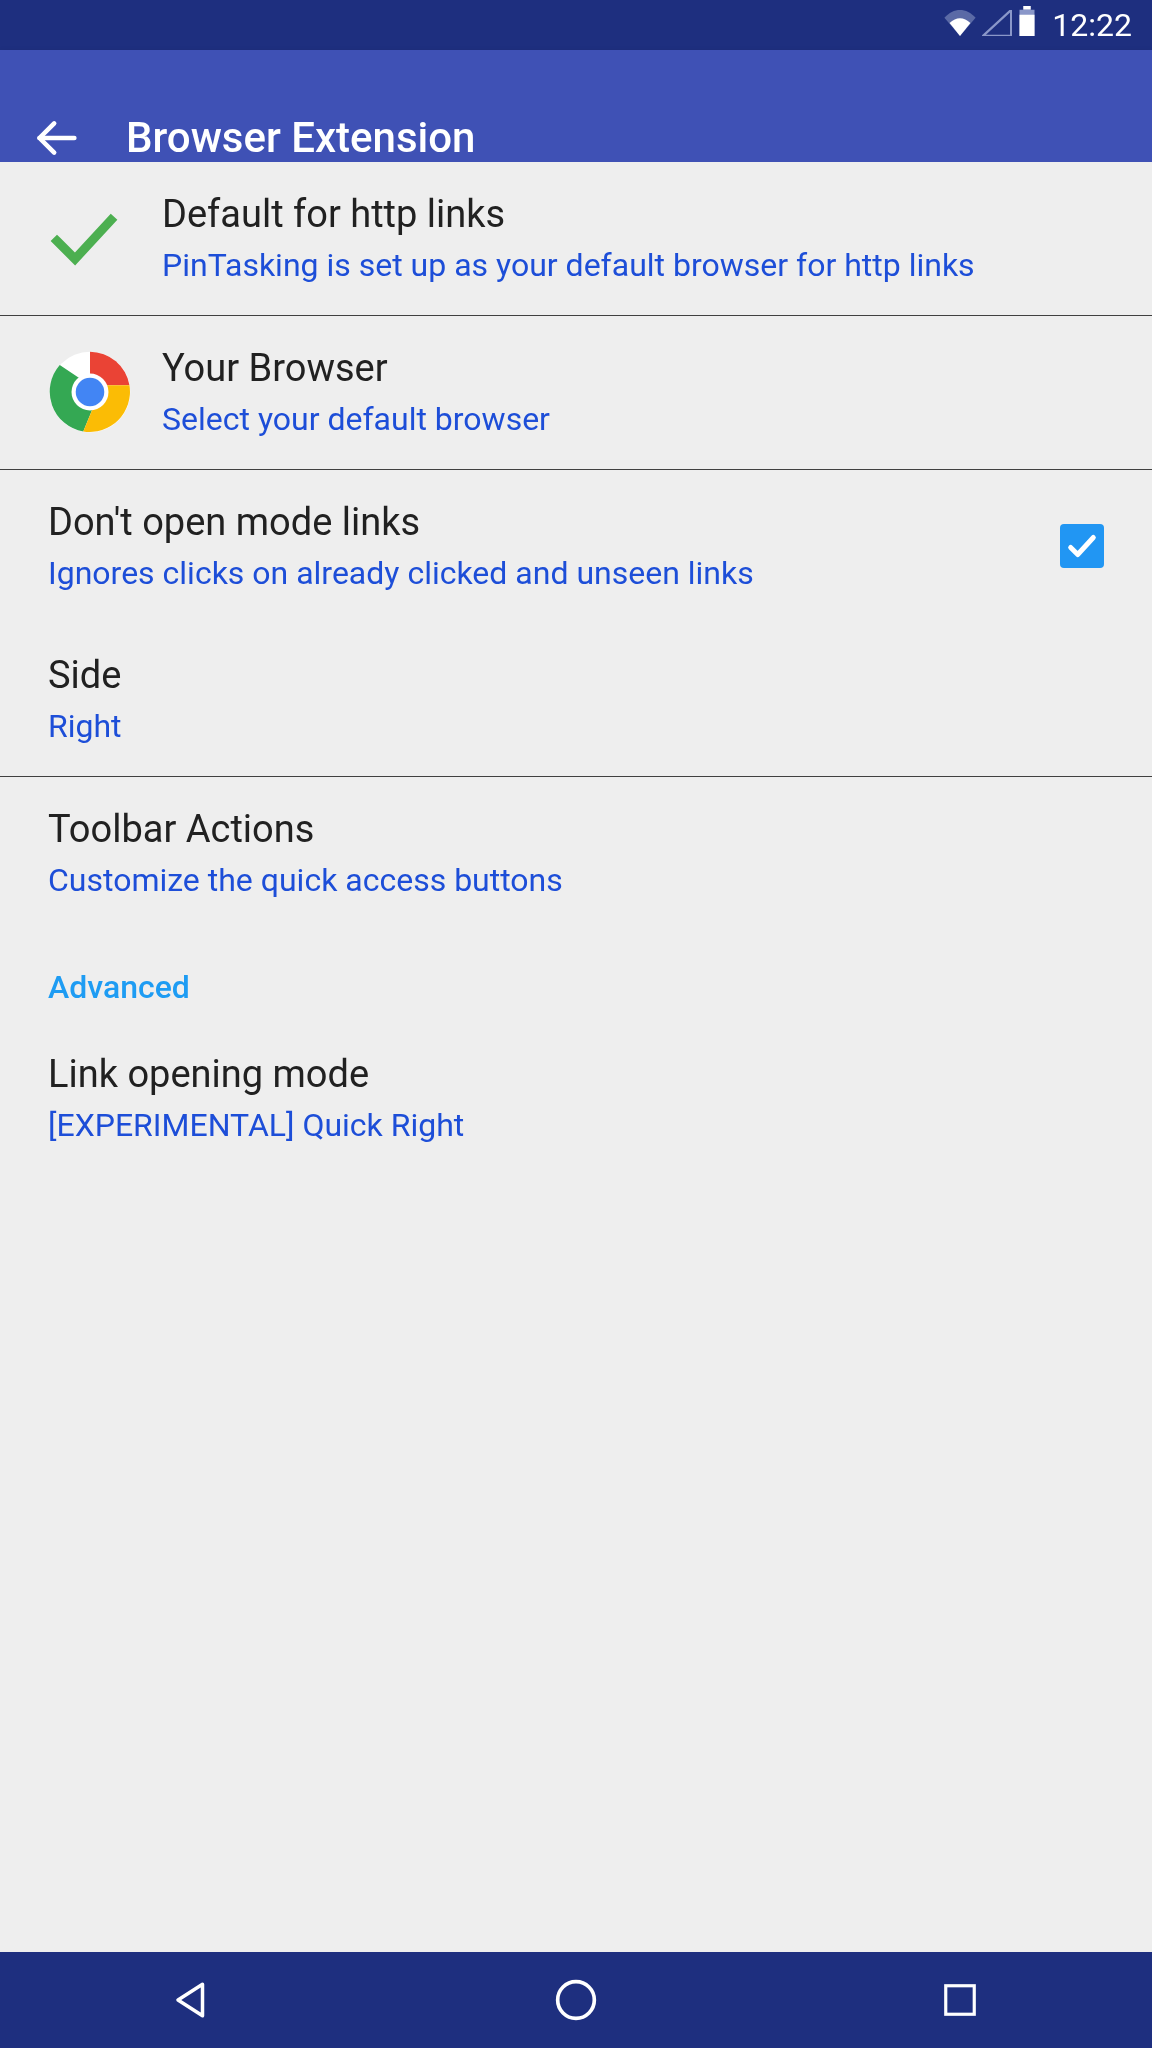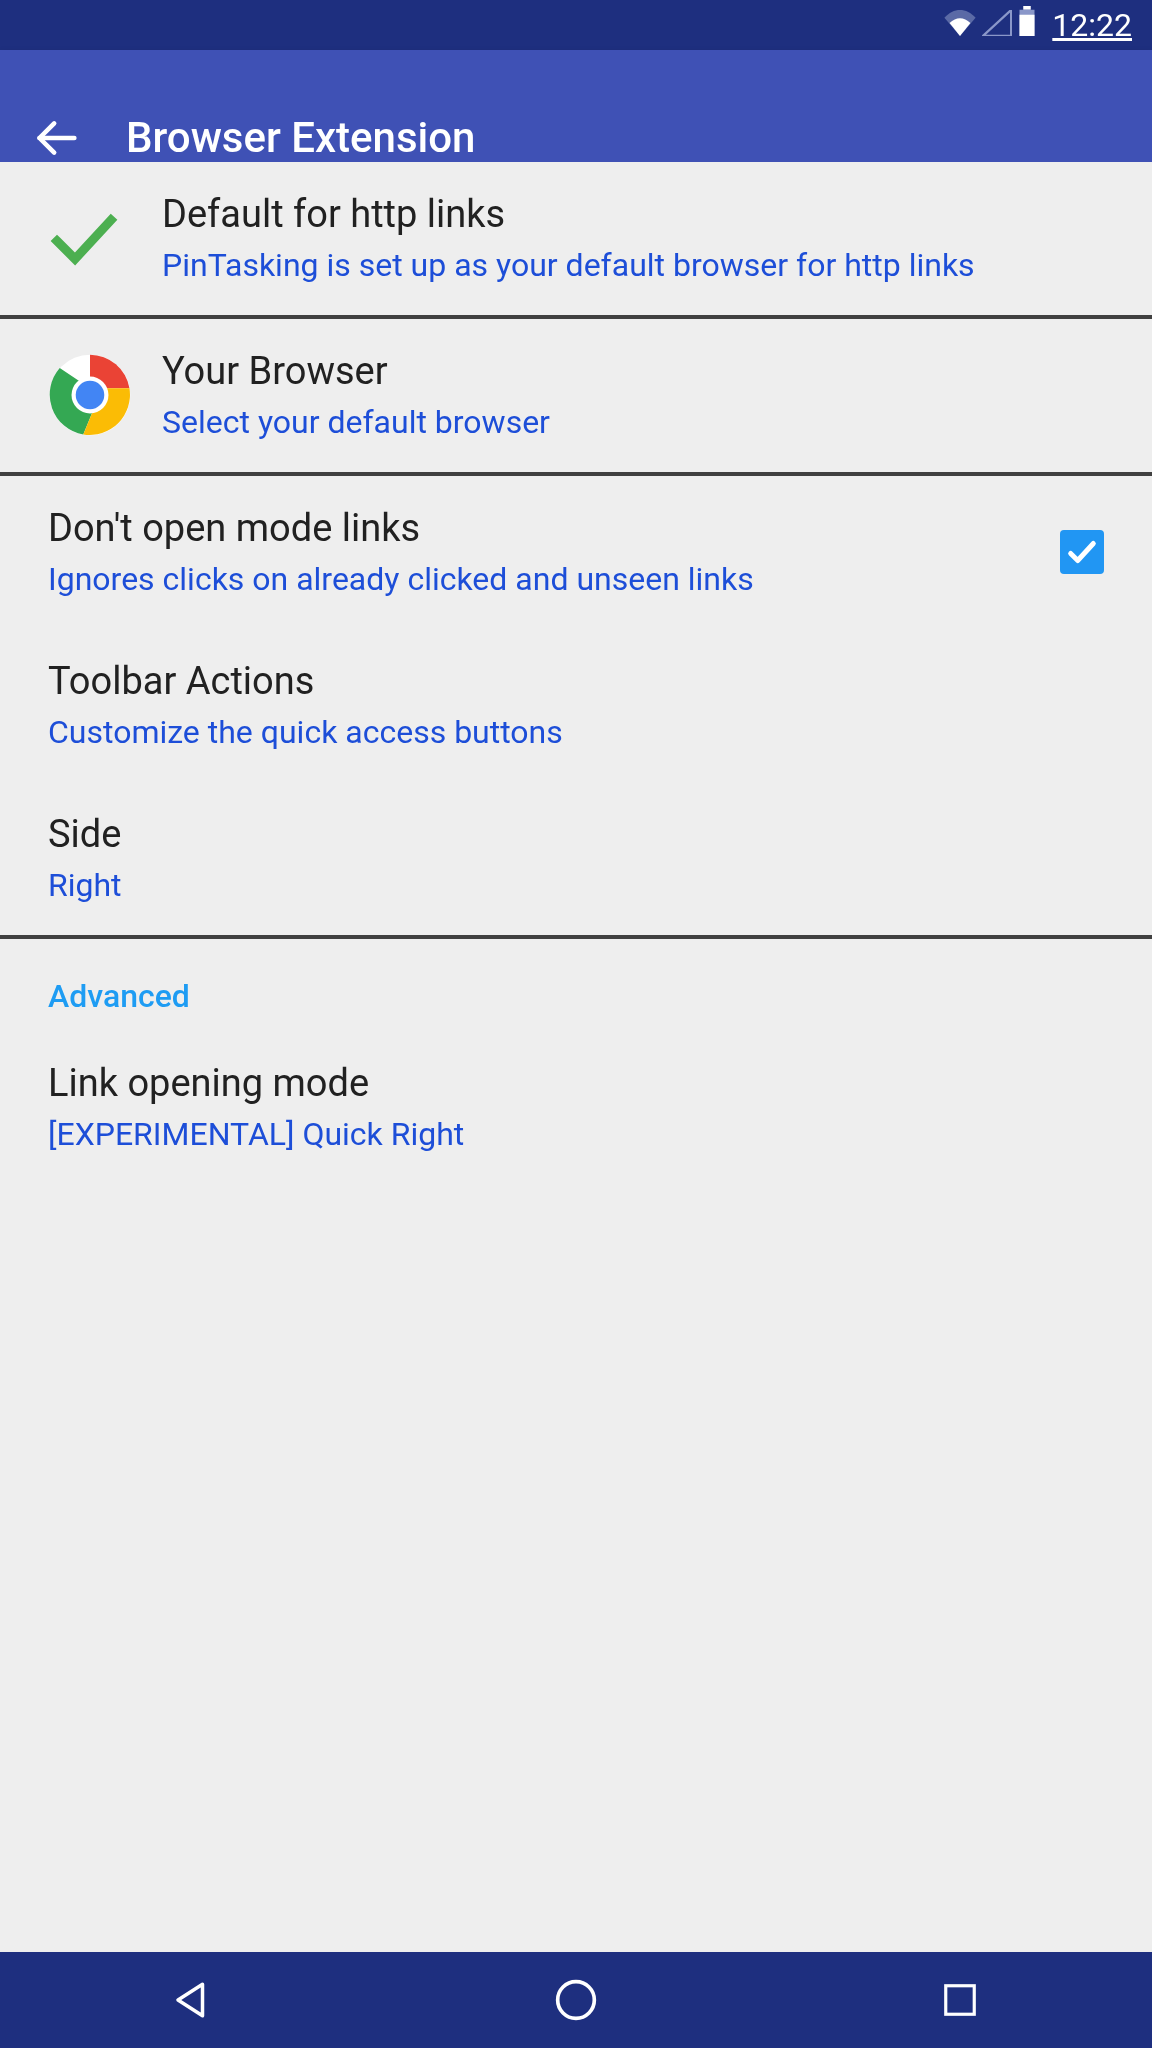--- a/index.html
+++ b/index.html
@@ -13,40 +13,39 @@
   .status-bar {
     background: #1e2f7f;
     height: 50px;
     display: flex;
     align-items: center;
     justify-content: flex-end;
     padding-right: 20px;
     color: #fff;
     font-size: 32px;
     gap: 6px;
-    text-decoration: underline;
   }
   .status-bar .time { margin-left: 10px; font-weight: 400;}
   .app-bar {
     background: #3f51b5;
     height: 112px;
     display: flex;
     align-items: flex-end;
     padding-left: 32px;
     color: #fff;
     box-shadow: 0 4px 8px rgba(0,0,0,0.2);
   }
   .app-bar .back-icon { width: 48px; height: 48px; display:flex; align-items:center; justify-content:center;}
   .app-bar .title { font-size: 42px; font-weight: 500; margin-left: 46px; }
   .content { background: #eeeeee; }
   .row {
     display: flex;
     align-items: center;
     padding: 28px 48px 28px 48px;
-    border-bottom: 4px solid #404040;
+    border-bottom: 1px solid #404040;
   }
   .row.noborder { border-bottom: none; }
   .row .icon-slot {
     width: 96px;
     display: flex;
     align-items: center;
     justify-content: flex-start;
     flex-shrink: 0;
     margin-right: 18px;
   }
@@ -168,31 +167,31 @@
     <div class="trailing">
       <div class="checkbox">
         <svg width="34" height="34" viewBox="0 0 24 24" fill="none" stroke="#fff" stroke-width="3.5" stroke-linecap="round" stroke-linejoin="round">
             <polyline points="4 13 9 18 20 6"></polyline>
           </svg>
       </div>
     </div>
   </div>
 
 
+  <div class="row" style="padding-left:48px;">
+    <div class="text-block">
+      <div class="primary">Side</div>
+      <div class="secondary">Right</div>
+    </div>
+  </div>
+
   <div class="row noborder" style="padding-left:48px;">
     <div class="text-block">
       <div class="primary">Toolbar Actions</div>
       <div class="secondary">Customize the quick access buttons</div>
-    </div>
-  </div>
-
-  <div class="row" style="padding-left:48px;">
-    <div class="text-block">
-      <div class="primary">Side</div>
-      <div class="secondary">Right</div>
     </div>
   </div>
 
   <div class="section-header">Advanced</div>
 
   <div class="row noborder" style="padding-left:48px; padding-bottom:10px;">
     <div class="text-block">
       <div class="primary">Link opening mode</div>
       <div class="secondary">[EXPERIMENTAL] Quick Right</div>
     </div>

